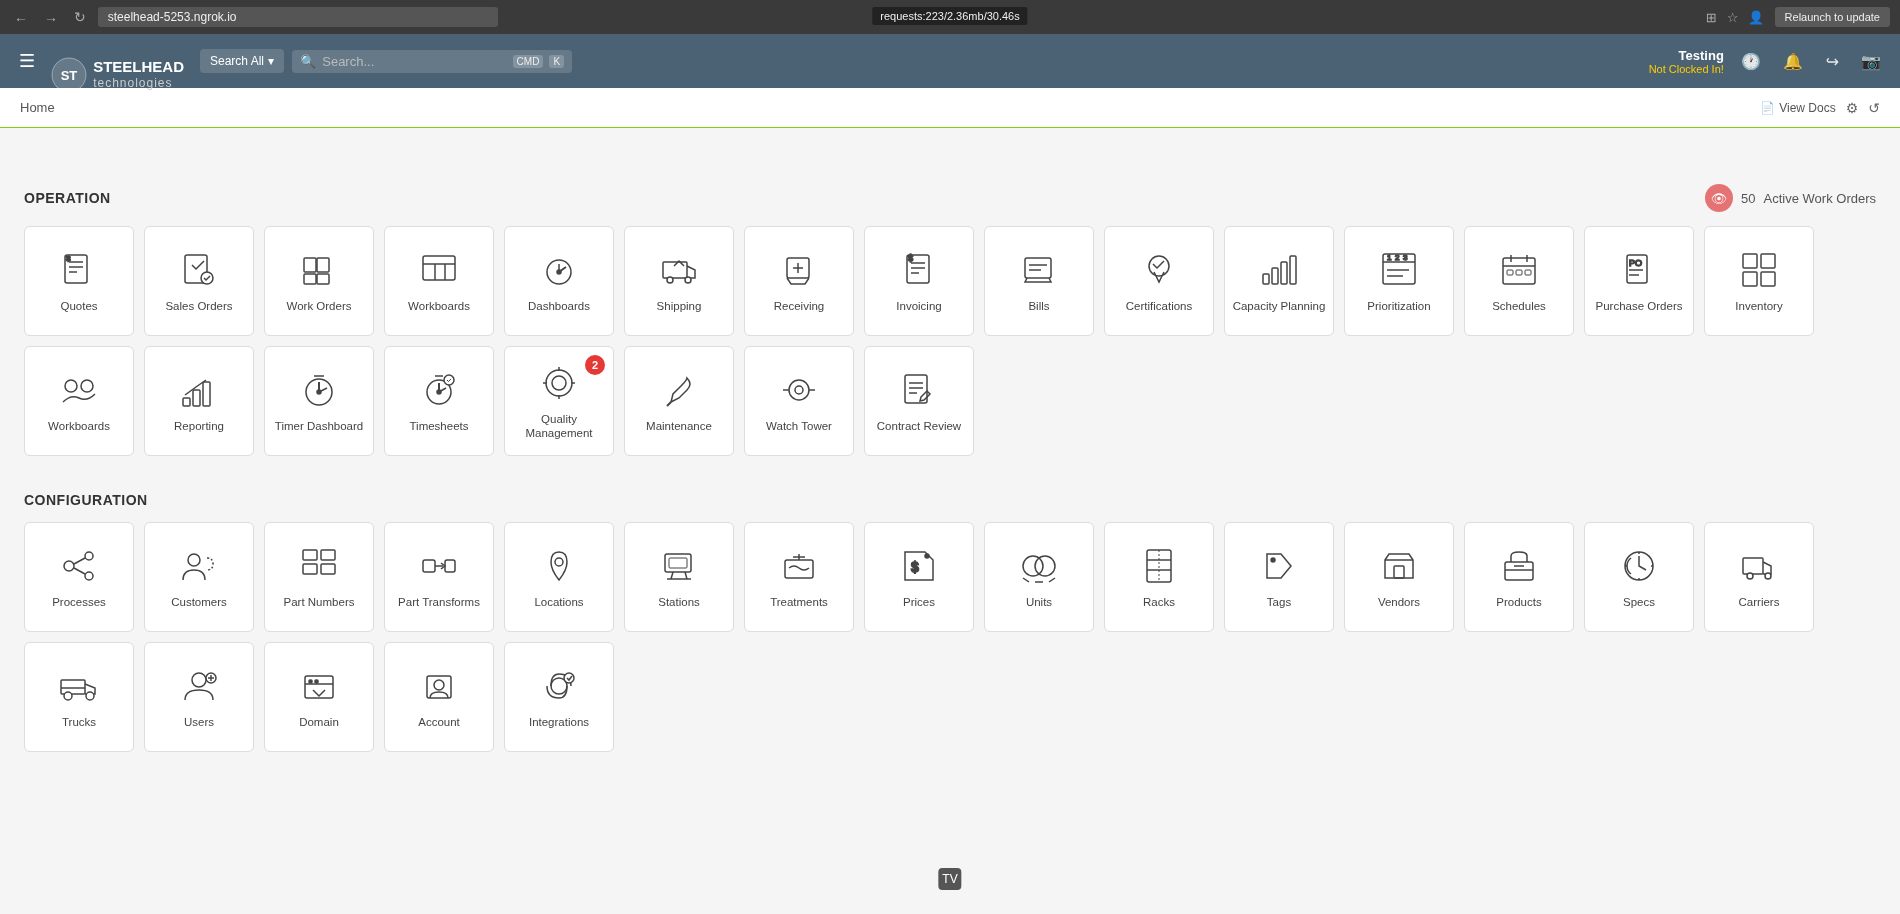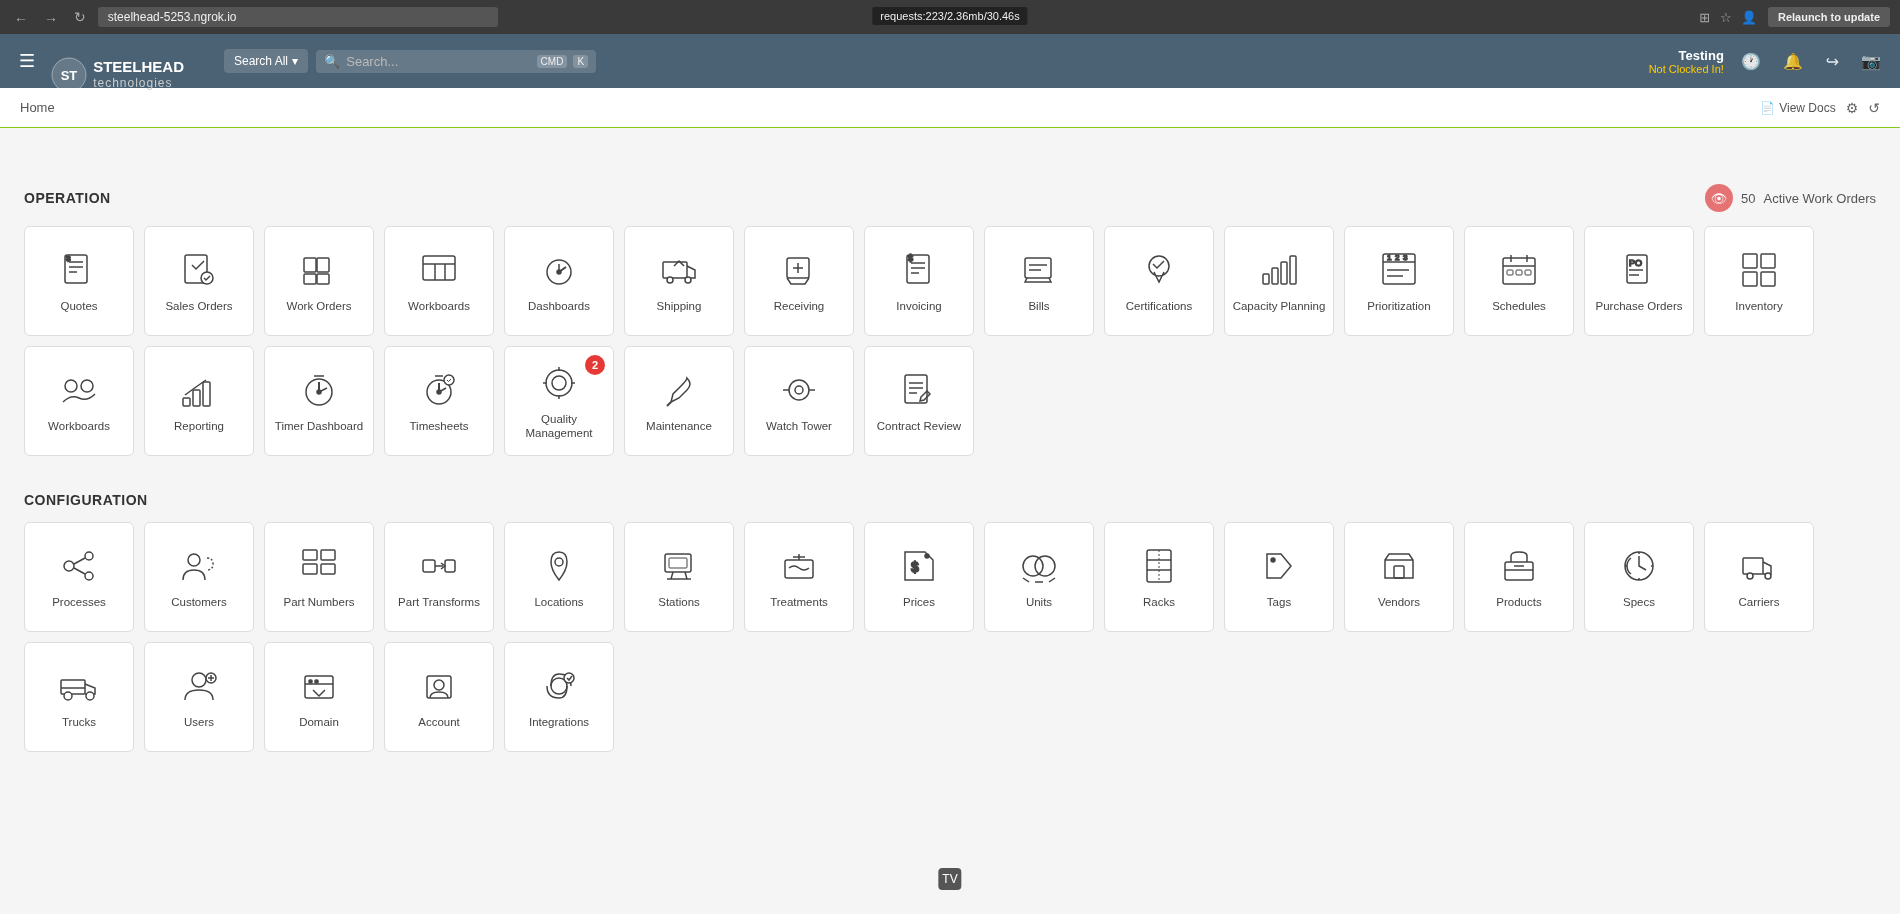--- a/index.html
+++ b/index.html
@@ -38,21 +38,20 @@
       gap: 10px;
     }
     .relaunch-btn {
       background: #5a5a5a;
       color: #eee;
       border: none;
       border-radius: 3px;
       padding: 4px 10px;
       font-size: 11px;
       cursor: pointer;
-      font-weight: bold;
     }
     .ngrok-banner {
       position: absolute;
       top: 7px;
       left: 50%;
       transform: translateX(-50%);
       background: #222;
       color: #eee;
       font-size: 11px;
       padding: 3px 8px;
@@ -96,21 +95,21 @@
     .logo-sub {
       color: #ccc;
       font-size: 12px;
       font-weight: 400;
       letter-spacing: 1px;
     }
     .search-area {
       display: flex;
       align-items: center;
       gap: 8px;
-      margin-left: 28px;
+      margin-left: 4px;
     }
     .search-all-btn {
       background: rgba(255,255,255,0.15);
       border: none;
       color: #fff;
       border-radius: 4px;
       padding: 5px 10px;
       font-size: 12px;
       cursor: pointer;
       display: flex;

